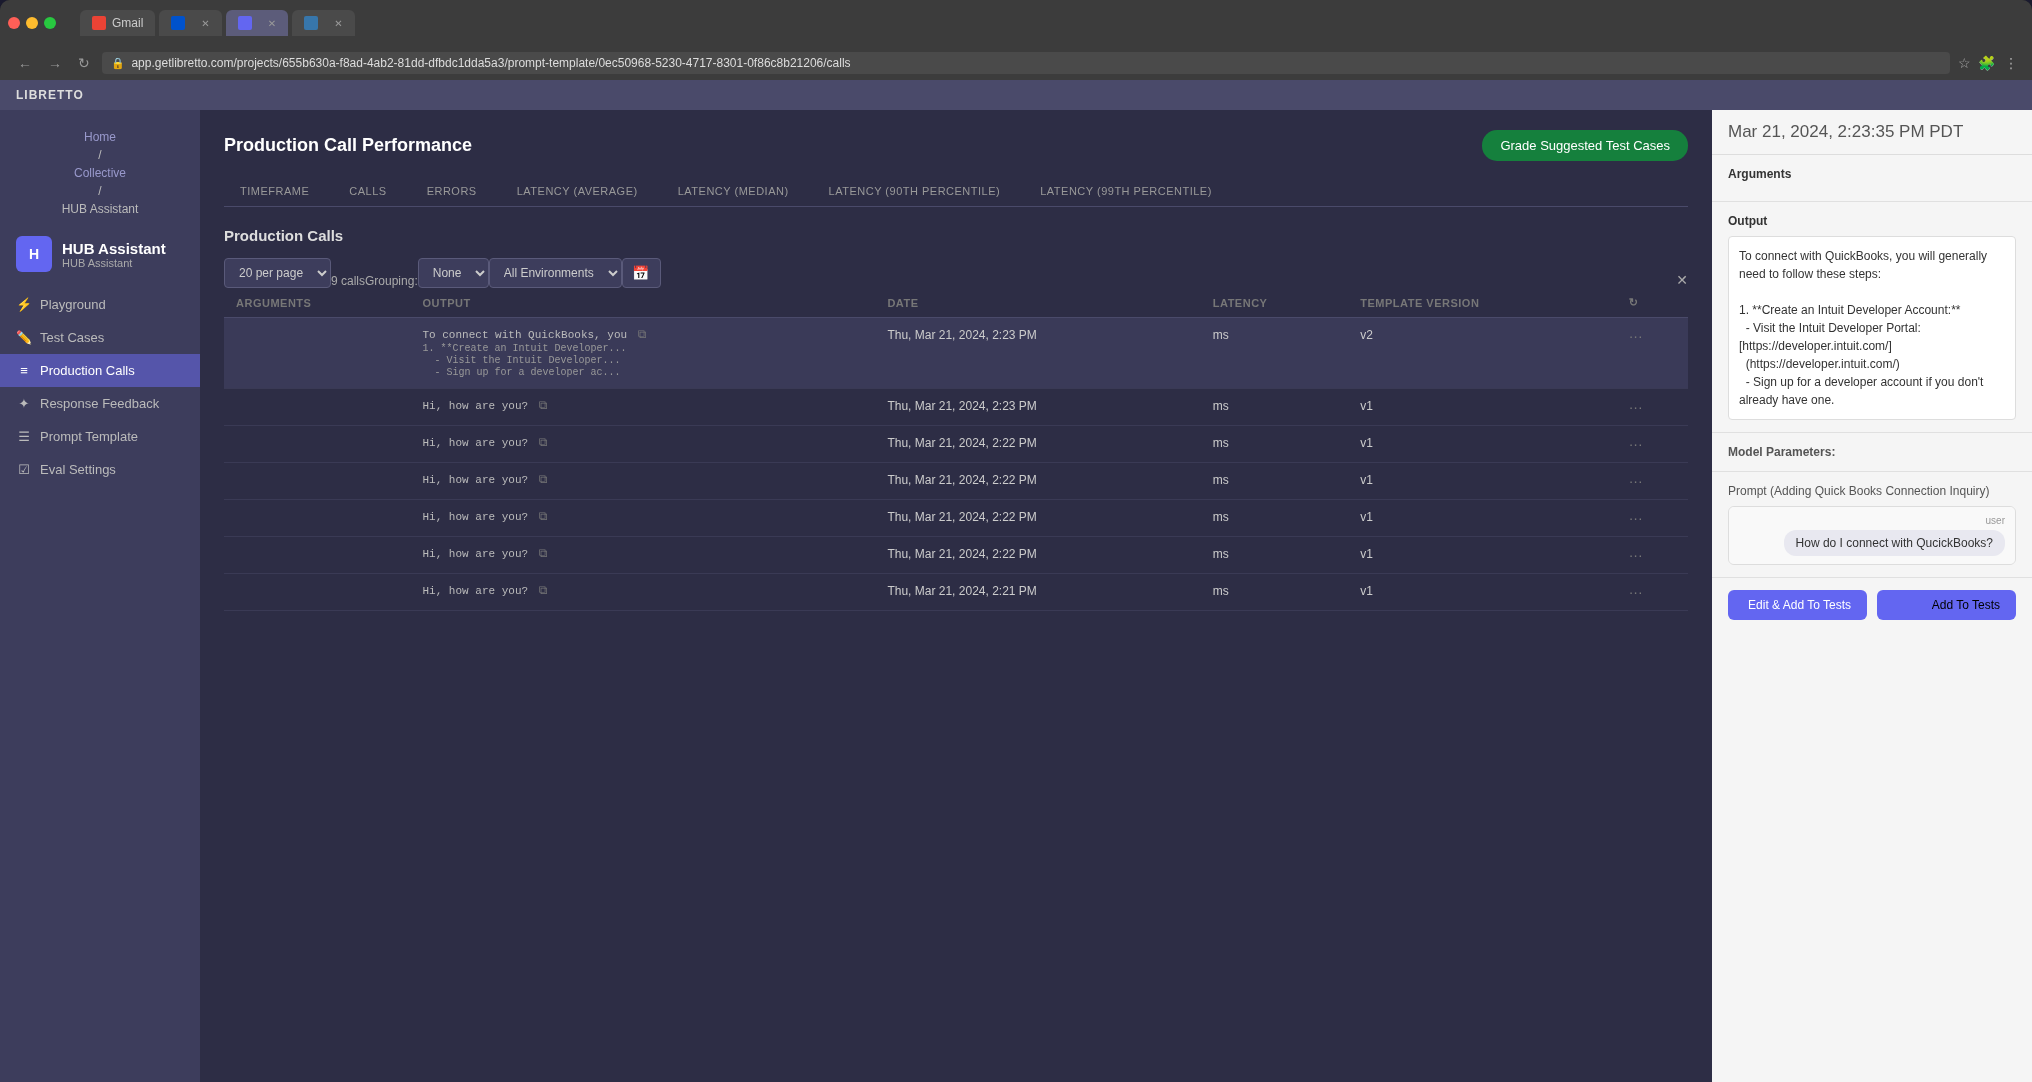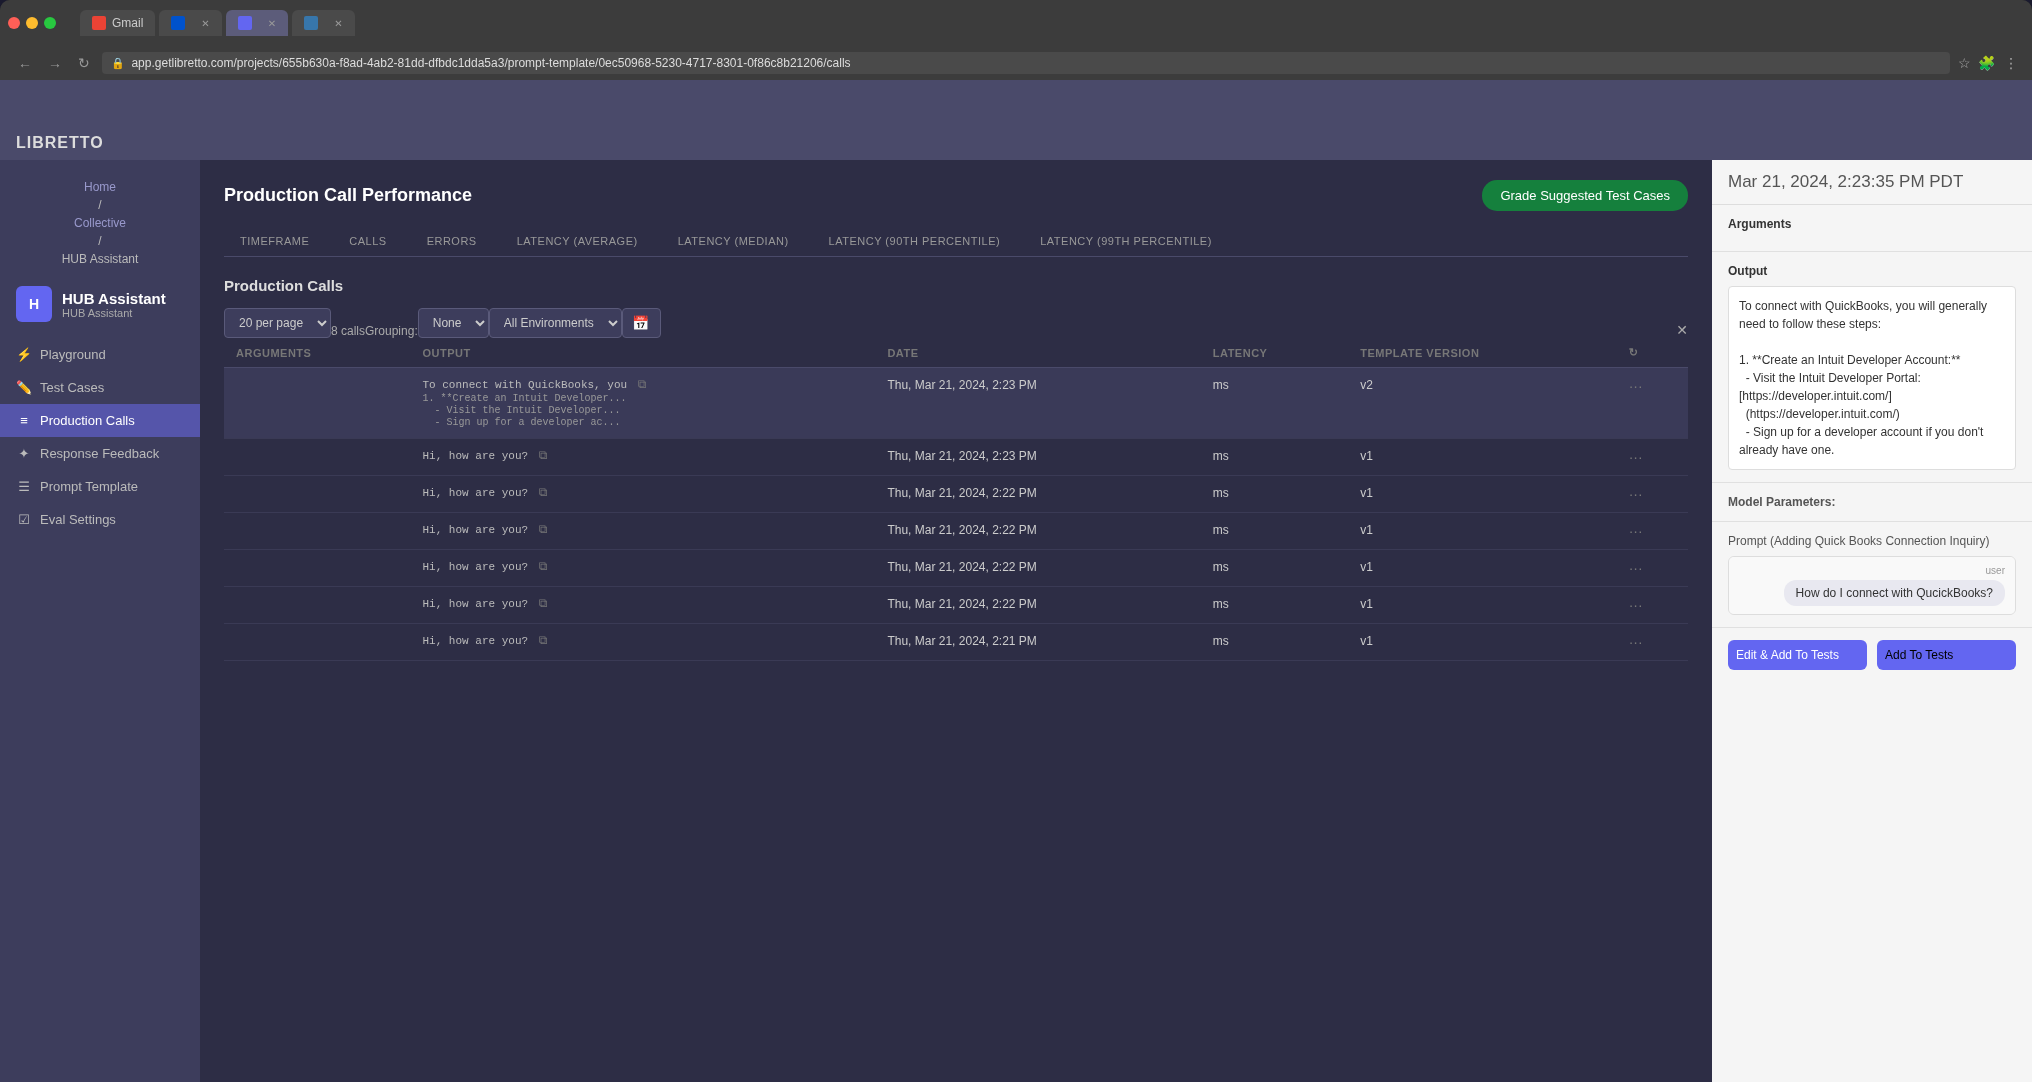--- a/index.html
+++ b/index.html
@@ -24,21 +24,21 @@
     .tab-close { color: #999; font-size: 10px; margin-left: 4px; cursor: pointer; }
     .browser-nav { background: #3c3c3c; padding: 6px 14px; display: flex; align-items: center; gap: 8px; }
     .nav-btn { color: #999; font-size: 14px; cursor: pointer; padding: 2px 4px; }
     .address-bar { flex: 1; background: #4a4a4a; border-radius: 4px; padding: 4px 10px; color: #ddd; font-size: 12px; display: flex; align-items: center; gap: 6px; }
     .address-bar-lock { color: #aaa; font-size: 11px; }
     .nav-icons { display: flex; gap: 8px; color: #aaa; font-size: 14px; }
 
     
     .app { display: flex; flex-direction: column; height: calc(100vh - 80px); min-height: 700px; }
     .app-header { background: #4a4a6a; padding: 8px 16px; display: flex; align-items: center; }
-    .app-header-brand { color: #ddd; font-size: 16px; font-weight: 600; letter-spacing: 1px; text-transform: uppercase; margin-top: 46px; }
+    .app-header-brand { color: #ddd; font-size: 12px; font-weight: 600; letter-spacing: 1px; text-transform: uppercase; }
 
     .app-body { display: flex; flex: 1; overflow: hidden; }
 
     
     .sidebar { width: 200px; background: #3d3d5c; flex-shrink: 0; padding: 12px 0; }
     .breadcrumb { padding: 8px 16px 12px; color: #bbb; font-size: 12px; display: flex; gap: 4px; align-items: center; flex-direction: column; }
     .breadcrumb a { color: #9999cc; text-decoration: none; }
     .breadcrumb span { color: #bbb; }
     .project-info { padding: 8px 16px 16px; display: flex; align-items: center; gap: 10px; }
     .project-avatar { width: 36px; height: 36px; background: #6366f1; border-radius: 6px; display: flex; align-items: center; justify-content: center; color: white; font-size: 14px; font-weight: bold; flex-shrink: 0; }
@@ -87,21 +87,21 @@
     .panel-output-box { background: #fff; border: 1px solid #ddd; border-radius: 4px; padding: 10px; font-size: 12px; color: #333; line-height: 1.5; }
     .panel-env { color: #555; font-size: 12px; }
     .panel-env span { color: #333; font-weight: 500; }
     .panel-model-params { color: #555; font-size: 12px; font-weight: 700; }
     .panel-prompt-title { color: #555; font-size: 12px; margin-bottom: 8px; }
     .panel-prompt-box { background: #fff; border: 1px solid #ddd; border-radius: 6px; overflow: hidden; }
     .panel-prompt-user { text-align: right; padding: 8px 10px; background: #f9f9f9; }
     .user-bubble { display: inline-block; background: #e8e8f0; border-radius: 12px; padding: 6px 12px; font-size: 12px; color: #333; }
     .user-label { font-size: 10px; color: #999; text-align: right; margin-bottom: 4px; }
     .panel-actions { padding: 12px 16px; display: flex; gap: 10px; }
-    .action-btn { flex: 1; padding: 8px 8px; border-radius: 6px; font-size: 12px; font-weight: 500; cursor: pointer; border: none; text-align: left; }
+    .action-btn { flex: 1; padding: 8px 16px; border-radius: 6px; font-size: 12px; font-weight: 500; cursor: pointer; border: none; text-align: right; }
     .action-btn-secondary { background: #6366f1; color: #fff; }
     .action-btn-primary { background: #6366f1; color: #000000; }
   </style>
 </head>
 <body>
 
 <div class="browser-chrome">
 
   <div class="browser-titlebar">
     <div class="traffic-lights">
@@ -215,21 +215,21 @@
           <div class="tab-item">LATENCY (90TH PERCENTILE)</div>
           <div class="tab-item">LATENCY (99TH PERCENTILE)</div>
         </div>
 
         <div class="section-title">Production Calls</div>
 
         <div class="filters-row">
           <select class="filter-select">
             <option>20 per page</option>
           </select>
-          <span class="filter-count">8 calls</span>
+          <span class="filter-count">9 calls</span>
           <span class="filter-label">Grouping:</span>
           <select class="filter-select">
             <option>None</option>
           </select>
           <select class="filter-select">
             <option>All Environments</option>
           </select>
           <button class="calendar-btn">📅</button>
           <span class="filter-clear">✕</span>
         </div>

